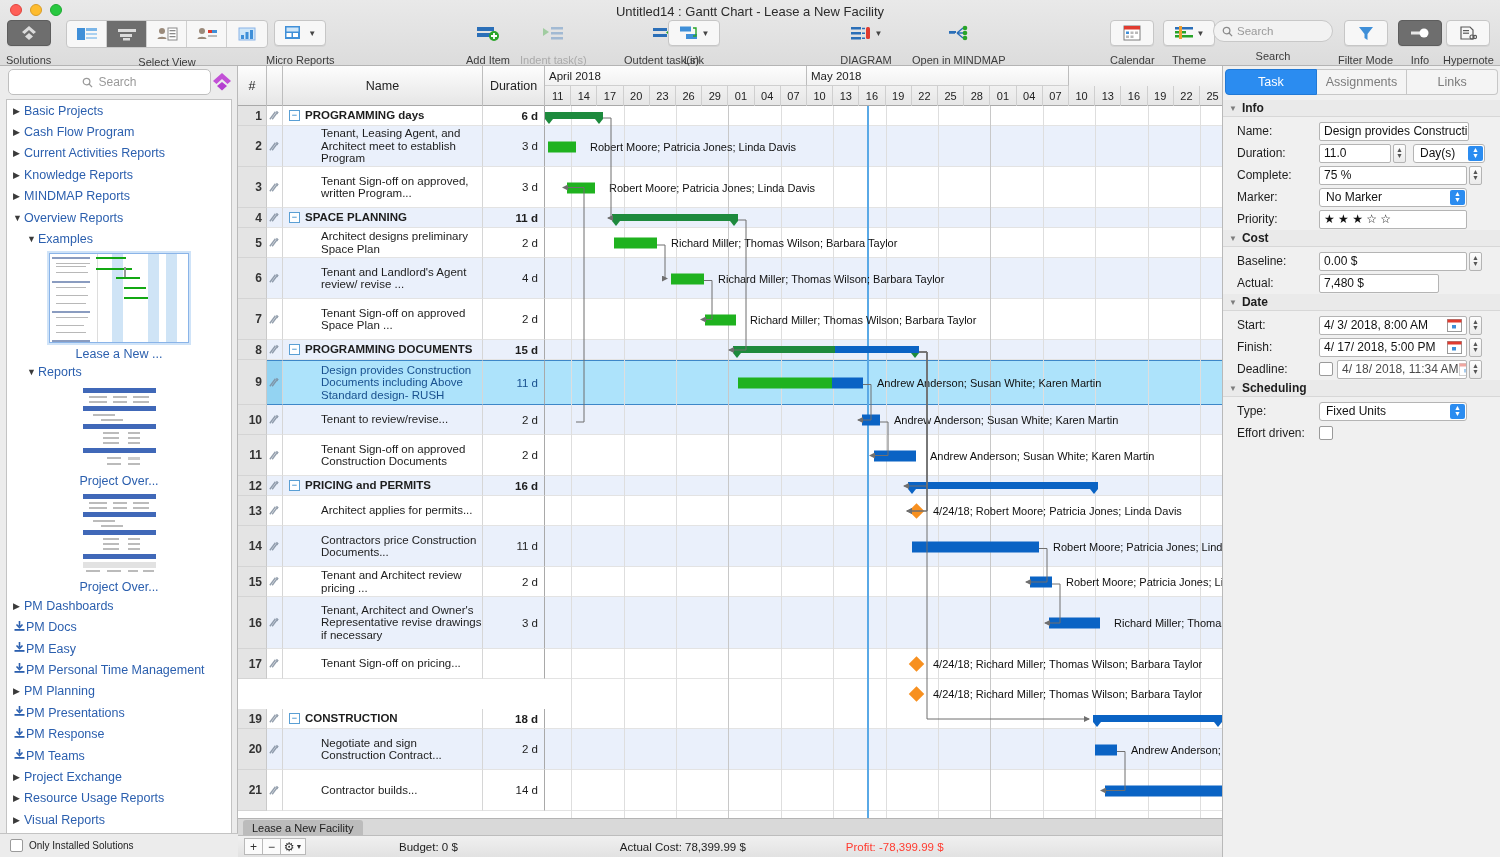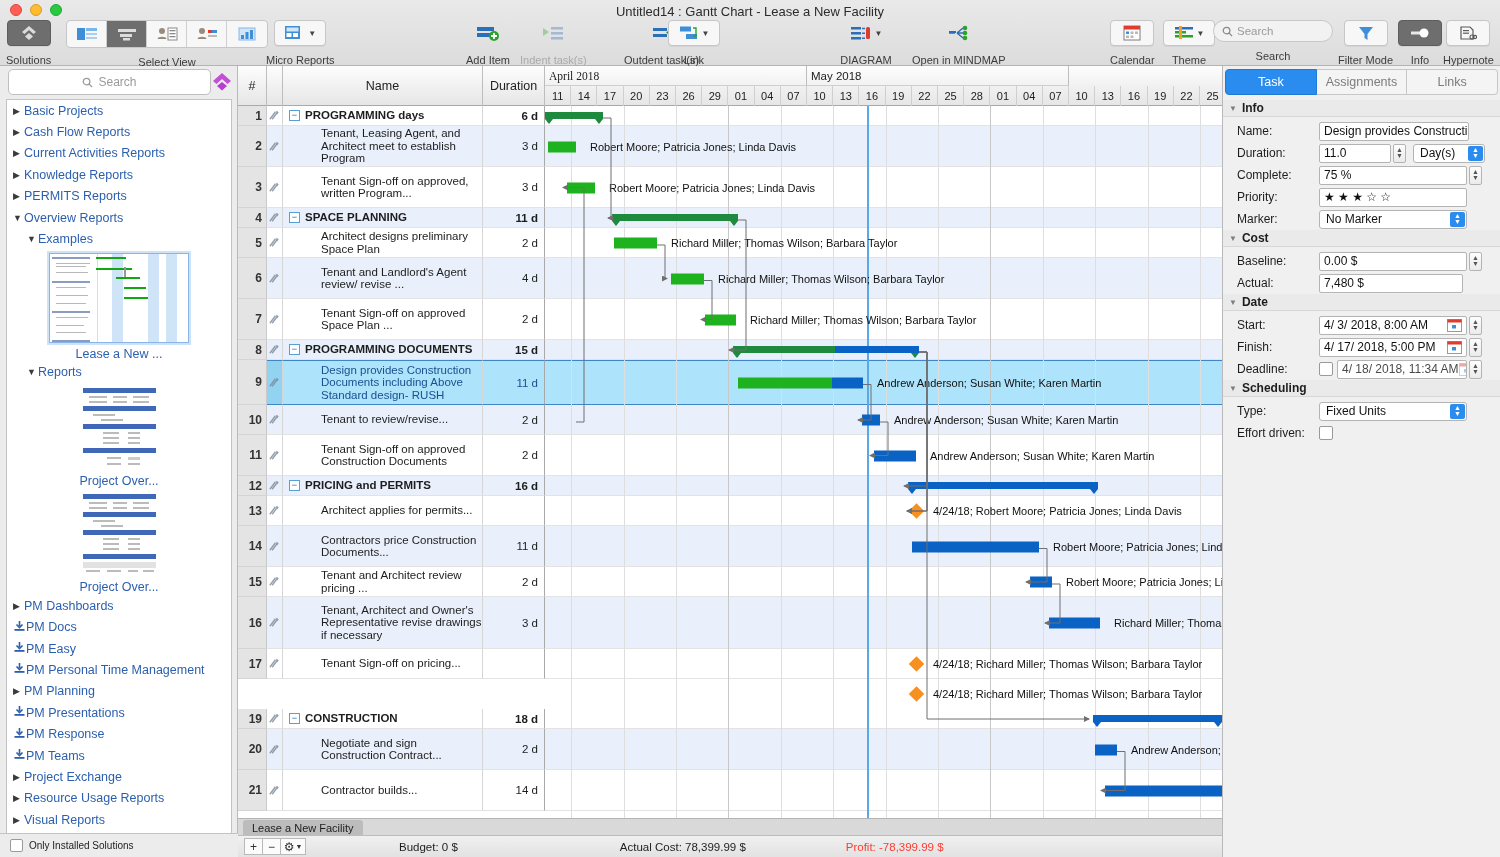--- a/index.html
+++ b/index.html
@@ -461,33 +461,33 @@
     <path d="M11 11 L16 15 L11 19.5 L6 15 Z" fill="#b43fd0"></path>
   </svg>
 
   <div class="sb-tree">
     <div class="sb-row">
       <span class="tri">▶</span>
       <span>Basic Projects</span>
     </div>
     <div class="sb-row">
       <span class="tri">▶</span>
-      <span>Cash Flow Reports</span>
+      <span>Cash Flow Program</span>
     </div>
     <div class="sb-row">
       <span class="tri">▶</span>
       <span>Current Activities Reports</span>
     </div>
     <div class="sb-row">
       <span class="tri">▶</span>
       <span>Knowledge Reports</span>
     </div>
     <div class="sb-row">
       <span class="tri">▶</span>
-      <span>PERMITS Reports</span>
+      <span>MINDMAP Reports</span>
     </div>
     <div class="sb-row">
       <span class="tri">▼</span>
       <span>Overview Reports</span>
     </div>
     <div class="sb-row lvl2">
       <span class="tri">▼</span>
       <span>Examples</span>
     </div>
 
@@ -652,21 +652,21 @@
   </div>
 </div>
 
 <div class="center">
   <div class="hdr">
     <div class="hdr-cell" style="left:0;width:29px;">#</div>
     <div class="hdr-cell" style="left:29px;width:16px;"></div>
     <div class="hdr-cell" style="left:45px;width:200px;">Name</div>
     <div class="hdr-cell" style="left:245px;width:62px;">Duration</div>
     <div class="gantt-hdr">
-        <div class="month" style="left: 0px; width: 262px; font-family: Liberation Serif, serif;">April 2018</div>
+        <div class="month" style="left: 0px; width: 262px;">April 2018</div>
         <div class="month" style="left: 262px; width: 262px;">May 2018</div>
         <div class="day" style="left: 0px; width: 26.2px;">11</div>
         <div class="day" style="left: 26.2px; width: 26.2px;">14</div>
         <div class="day" style="left: 52.4px; width: 26.2px;">17</div>
         <div class="day" style="left: 78.6px; width: 26.2px;">20</div>
         <div class="day" style="left: 104.8px; width: 26.2px;">23</div>
         <div class="day" style="left: 131px; width: 26.2px;">26</div>
         <div class="day" style="left: 157.2px; width: 26.2px;">29</div>
         <div class="day" style="left: 183.4px; width: 26.2px;">01</div>
         <div class="day" style="left: 209.6px; width: 26.2px;">04</div>
@@ -1146,43 +1146,43 @@
       <span>Day(s)</span>
       <span class="arrowbox">▲<span>▼</span></span>
     </div>
   </div>
   <div class="frow">
     <span class="flabel">Complete:</span>
     <div class="fin" style="width:148px">75 %</div>
     <div class="stepper">▲<span>▼</span></div>
   </div>
   <div class="frow">
-    <span class="flabel">Priority:</span>
-    <div class="fin" style="width:148px">★ ★ ★ ☆ ☆</div>
-  </div>
-  <div class="frow">
     <span class="flabel">Marker:</span>
     <div class="popup" style="width:148px">
       <span>No Marker</span>
       <span class="arrowbox">▲<span>▼</span></span>
     </div>
   </div>
+  <div class="frow">
+    <span class="flabel">Priority:</span>
+    <div class="fin" style="width:148px">★ ★ ★ ☆ ☆</div>
+  </div>
 
   <div class="sect">
     <span class="t">▼</span>
     <span>Cost</span>
   </div>
   <div class="frow" style="margin-top:3px">
     <span class="flabel">Baseline:</span>
     <div class="fin" style="width:148px">0.00 $</div>
     <div class="stepper">▲<span>▼</span></div>
   </div>
   <div class="frow">
     <span class="flabel">Actual:</span>
-    <div class="fin" style="width:144px">7,480 $</div>
+    <div class="fin" style="width:120px">7,480 $</div>
   </div>
 
   <div class="sect">
     <span class="t">▼</span>
     <span>Date</span>
   </div>
   <div class="frow" style="margin-top:3px">
     <span class="flabel">Start:</span>
     <div class="fin" style="width:148px">
       <span>4/ 3/ 2018,  8:00 AM</span>

